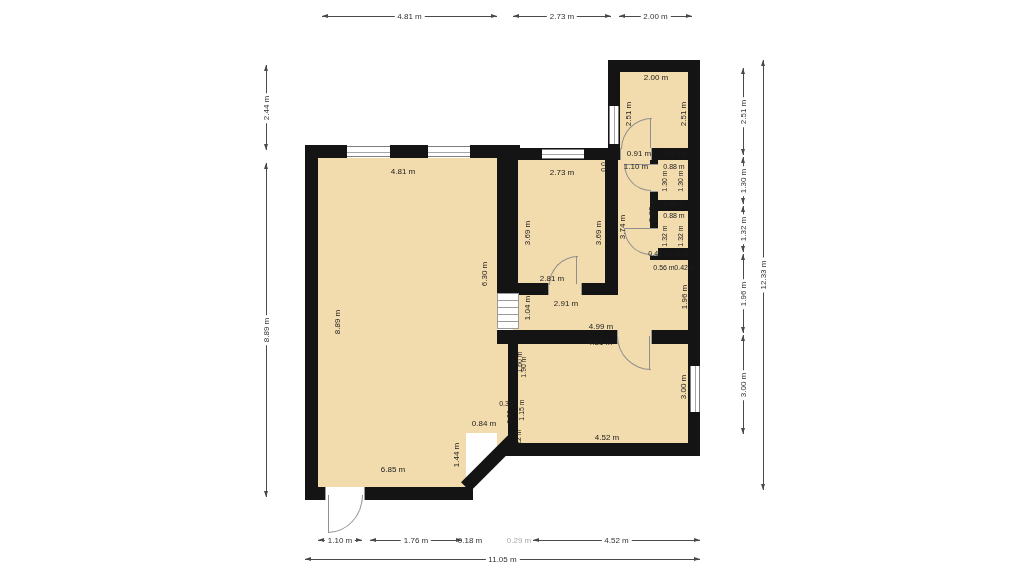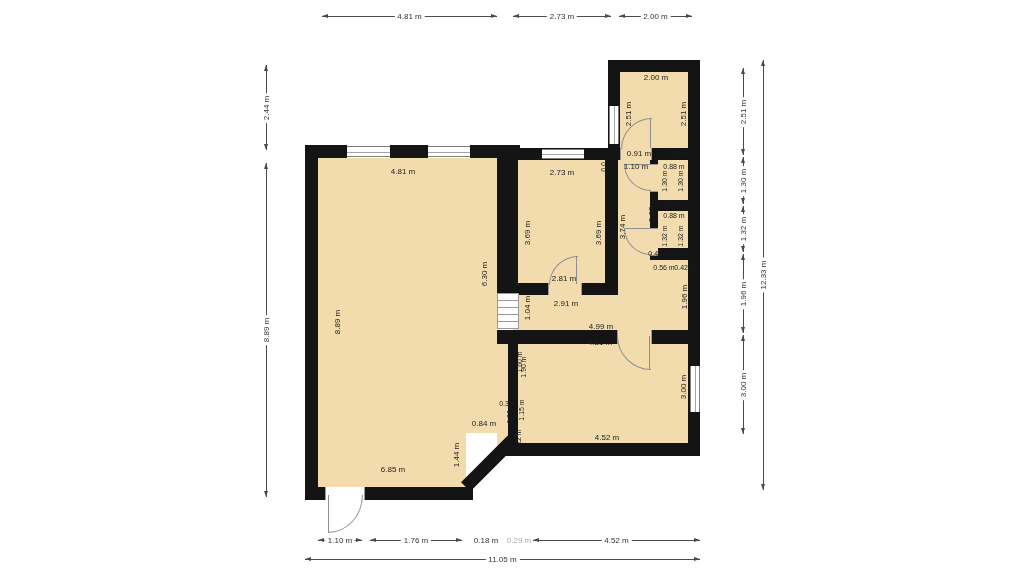--- a/index.html
+++ b/index.html
@@ -113,21 +113,21 @@
   <span class="lh sm" style="left:506px;top:403px">0.36</span>
   <span class="lv sm" style="left:509px;top:417px">0.90</span>
   <span class="lv sm" style="left:521px;top:410px">1.15 m</span>
   <span class="lv sm" style="left:518px;top:440px">0.22 m</span>
   <span class="lv sm" style="left:519px;top:362px">1.60 m</span>
   <span class="lv sm" style="left:523px;top:367px">1.90 m</span>
 
   <span class="lh" style="left:562px;top:172px">2.73 m</span>
   <span class="lv" style="left:527px;top:233px">3.69 m</span>
   <span class="lv" style="left:598px;top:233px">3.69 m</span>
-  <span class="lh" style="left:564px;top:278px">2.81 m</span>
+  <span class="lh" style="left:552px;top:278px">2.81 m</span>
   <span class="lh" style="left:566px;top:303px">2.91 m</span>
   <span class="lv sm" style="left:603px;top:167px">0.0</span>
 
   <span class="lh" style="left:636px;top:166px">1.10 m</span>
   <span class="lv" style="left:651px;top:210px">2.82 m</span>
   <span class="lv" style="left:622px;top:227px">3.74 m</span>
 
   <span class="lh" style="left:656px;top:77px">2.00 m</span>
   <span class="lv" style="left:628px;top:114px">2.51 m</span>
   <span class="lv" style="left:683px;top:114px">2.51 m</span>
@@ -217,21 +217,21 @@
   <div class="dimH" style="left:318px;top:540px;width:44px">
     <i class="ah l"></i>
       <i class="ah r"></i>
     <span class="dlab">1.10 m</span>
   </div>
   <div class="dimH" style="left:370px;top:540px;width:92px">
     <i class="ah l"></i>
       <i class="ah r"></i>
     <span class="dlab">1.76 m</span>
   </div>
-  <span class="lh" style="left:486px;top:540px;color:#333">0.18 m</span>
+  <span class="lh" style="left:470px;top:540px;color:#333">0.18 m</span>
   <span class="lh faint" style="left:519px;top:540px">0.29 m</span>
   <div class="dimH" style="left:533px;top:540px;width:167px">
     <i class="ah l"></i>
       <i class="ah r"></i>
     <span class="dlab">4.52 m</span>
   </div>
 
   <div class="dimH" style="left:305px;top:559px;width:395px">
     <i class="ah l"></i>
       <i class="ah r"></i>

